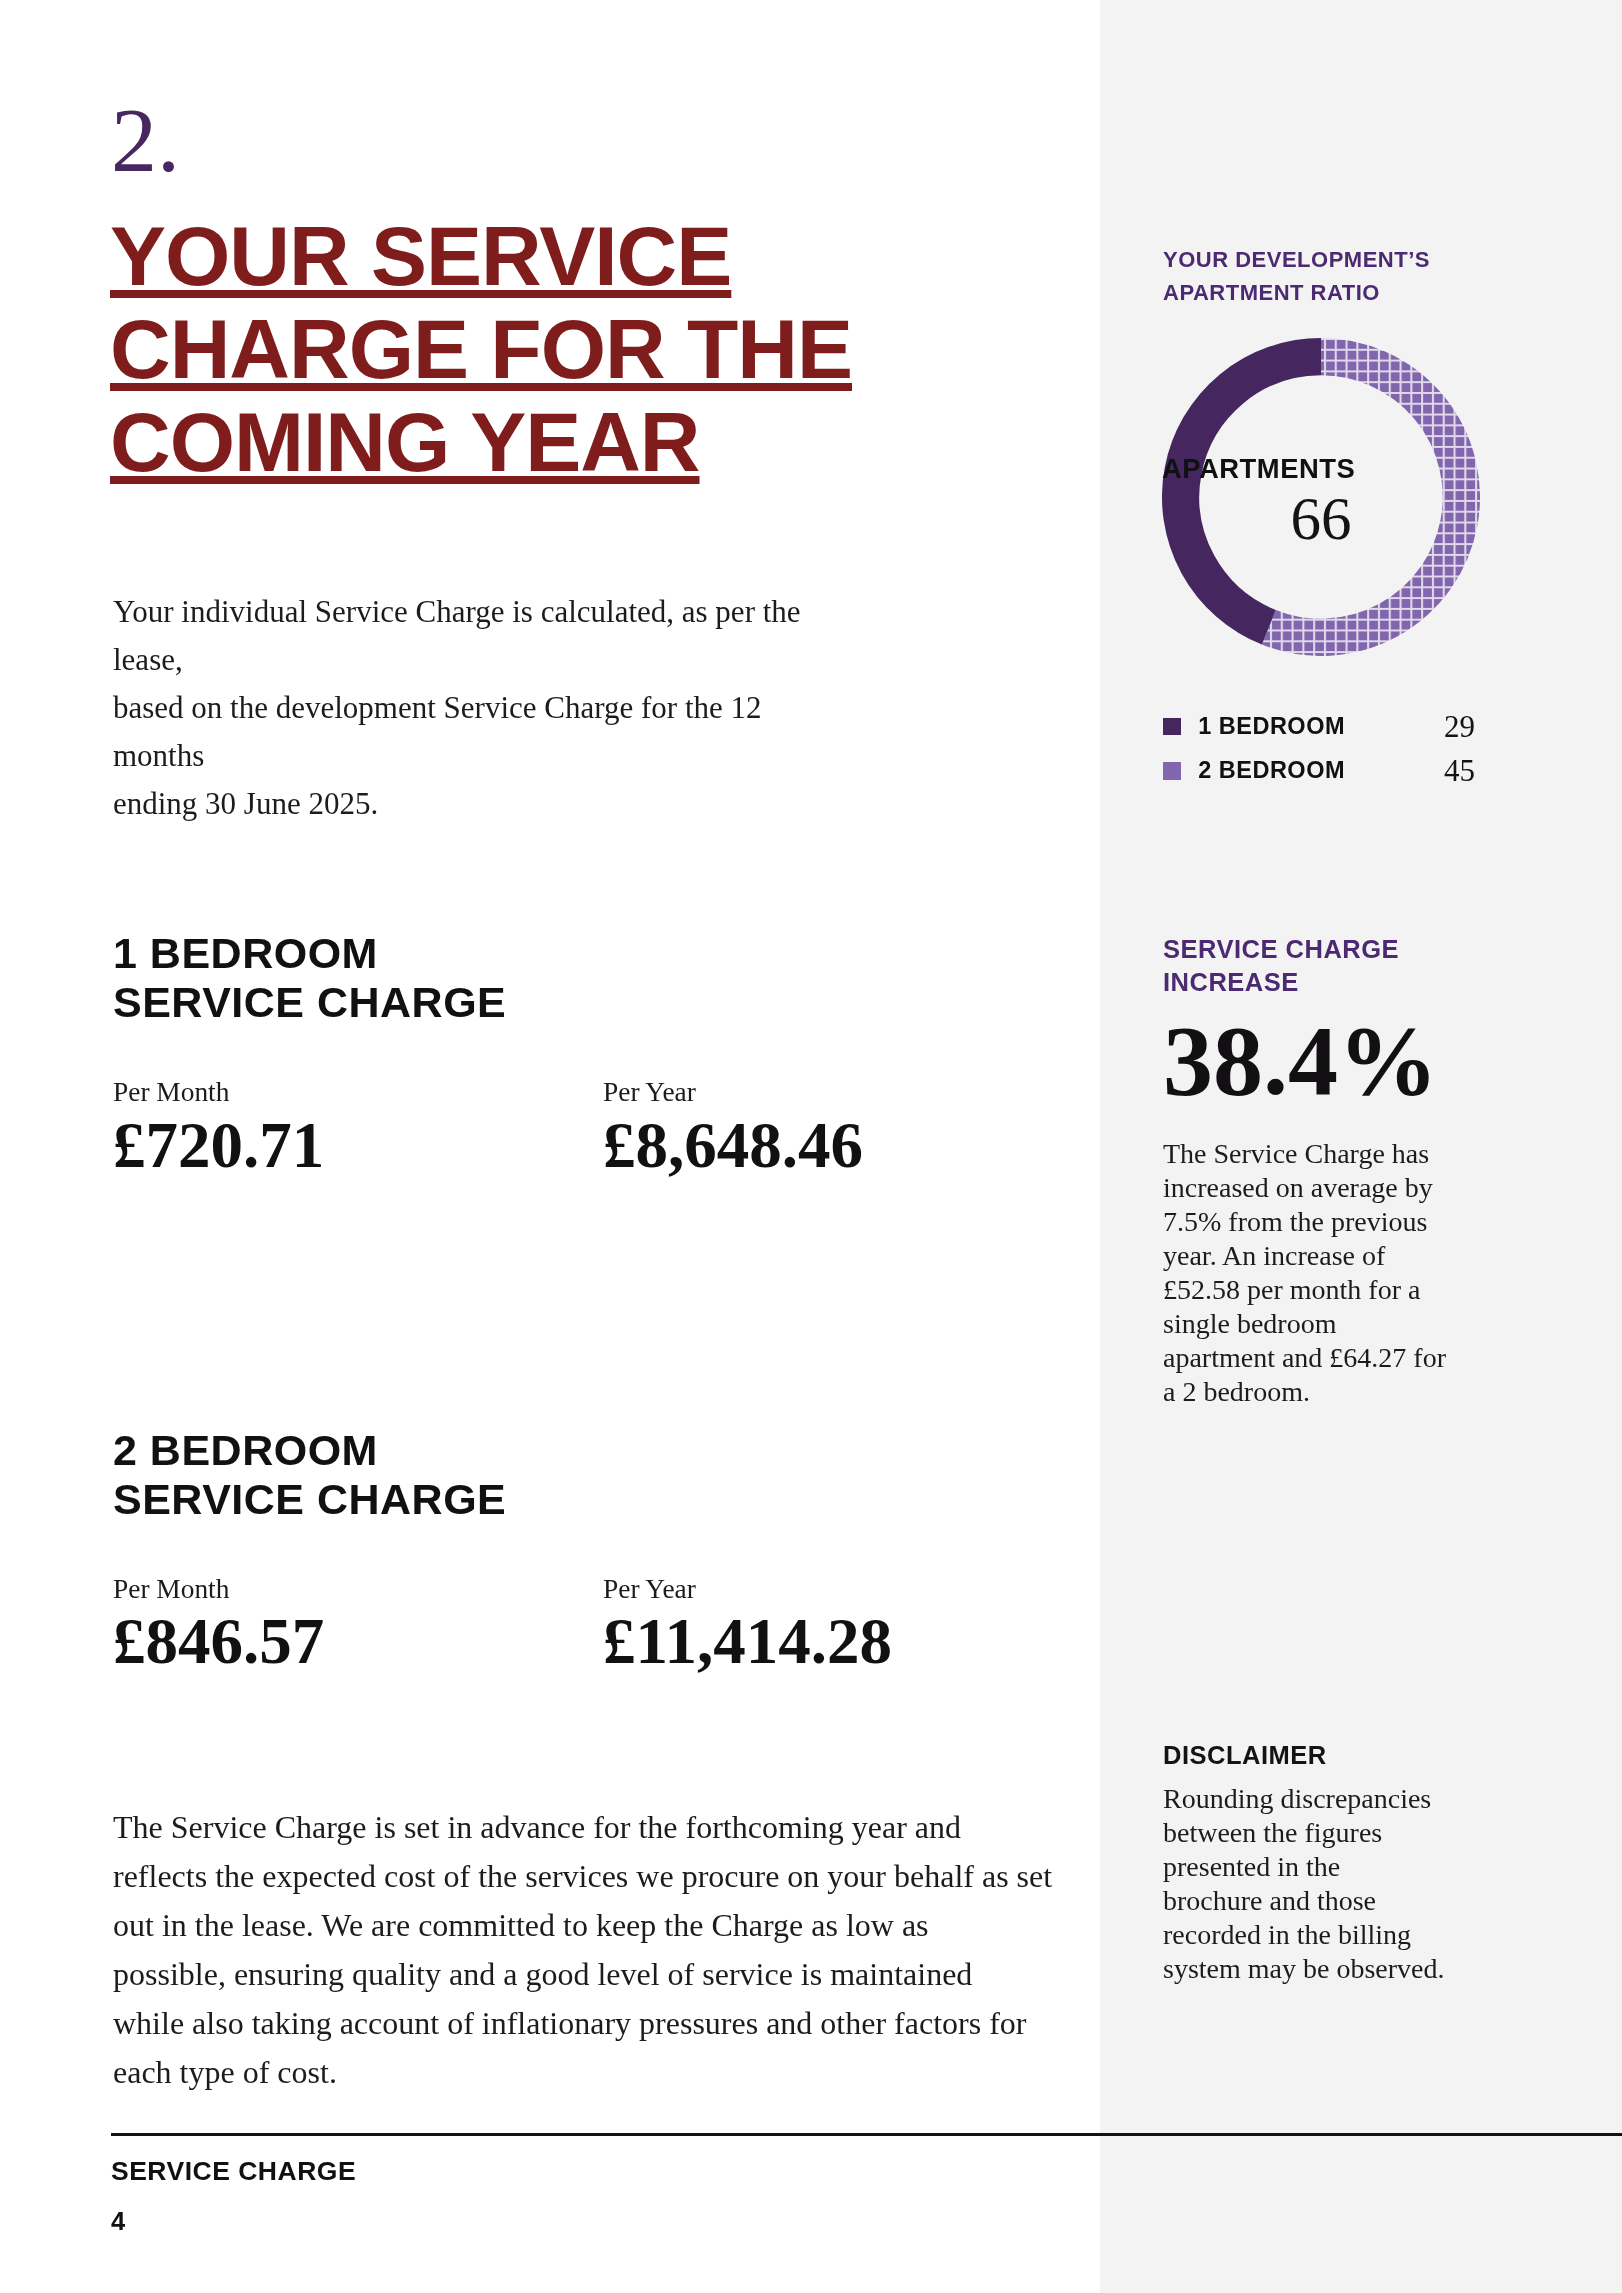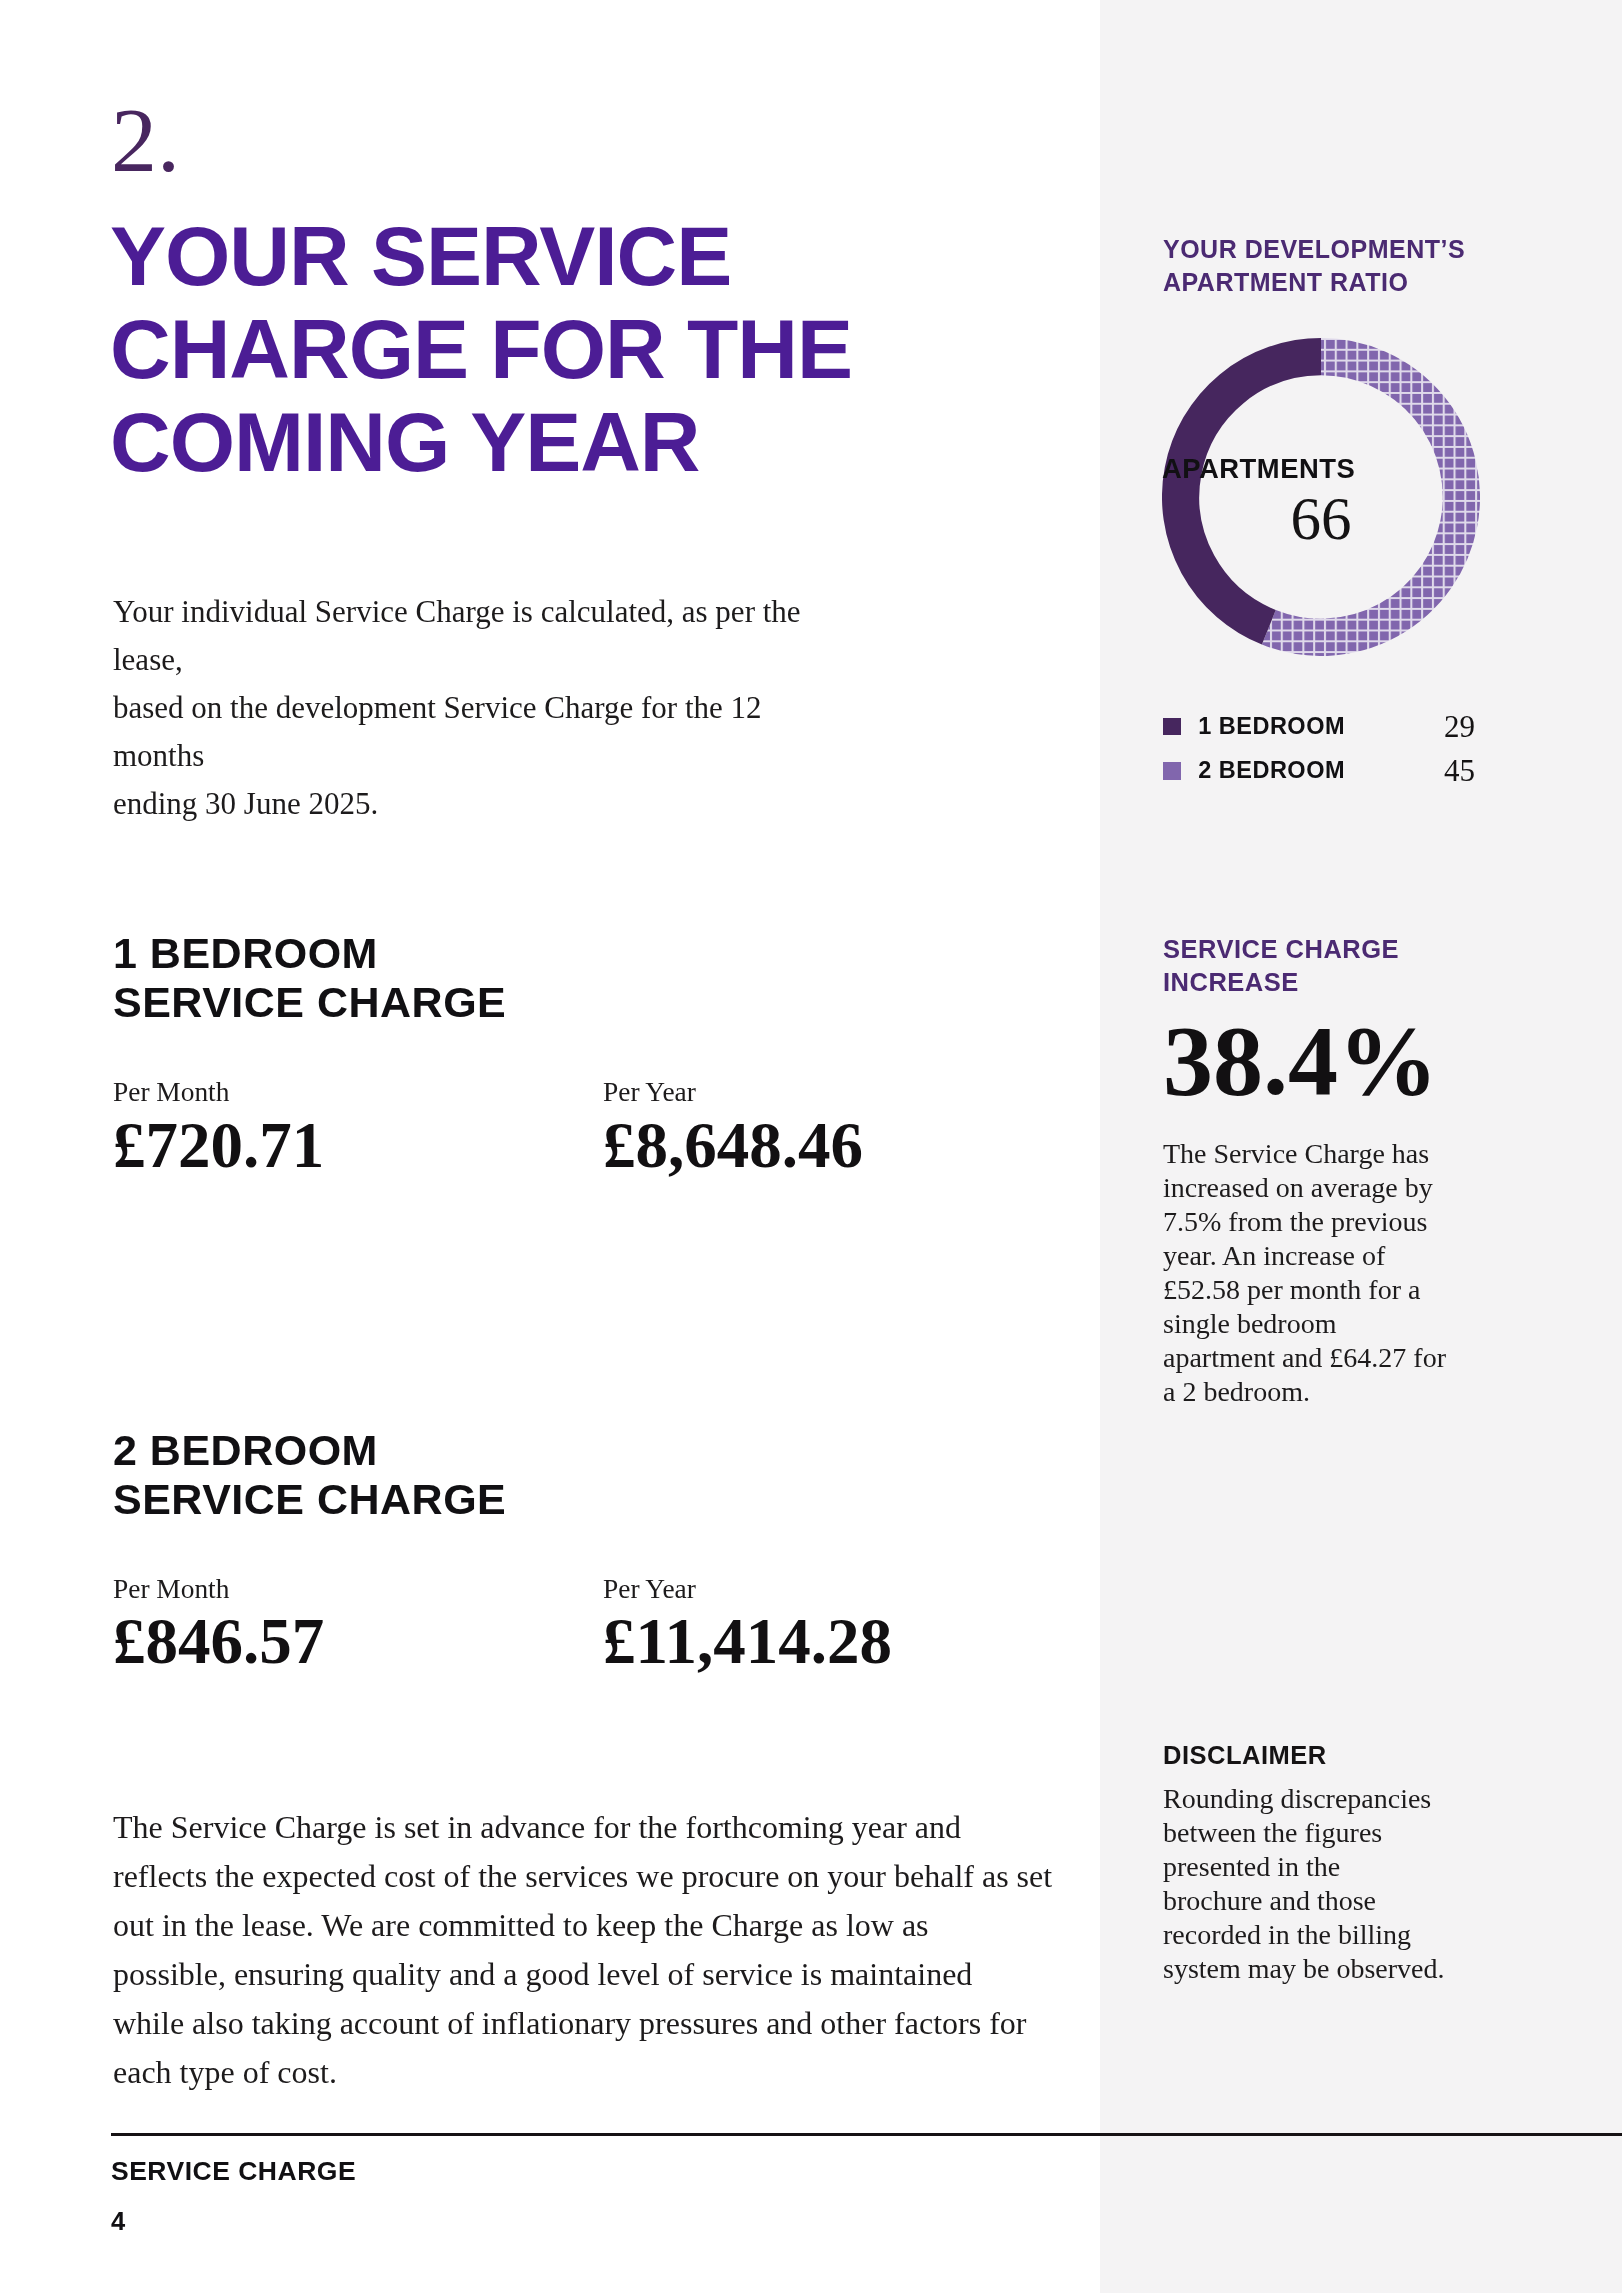--- a/index.html
+++ b/index.html
@@ -6,42 +6,42 @@
   .page{position:relative;width:1622px;height:2294px;background:#ffffff;overflow:hidden;
         font-family:"Liberation Sans",sans-serif;color:#1d1b1c;}
   .abs{position:absolute;}
   .ml{white-space:pre-line;}
   .sans9{font-family:"Liberation Sans",sans-serif;font-weight:900;}
   .serif{font-family:"Liberation Serif","DejaVu Serif",serif;}
 
   .sidebar{position:absolute;left:1100px;top:0;width:522px;height:2294px;background:#f4f3f4;}
 
   .section-number{left:111px;top:94px;font-size:92px;line-height:1;color:#48265f;}
-  .page-title{left:110px;top:210px;font-size:84px;line-height:93px;letter-spacing:-1px;color:#4c1d95;}
+  .page-title{left:110px;top:210px;font-size:84px;line-height:93px;letter-spacing:-1px;color:#7f1d1d;text-decoration:underline;}
   .intro{left:113px;top:588px;width:706px;font-size:31px;line-height:48px;color:#1d1b1c;}
 
   .sec-heading{left:113px;width:686px;font-size:43px;line-height:49px;letter-spacing:0.5px;color:#111013;}
   .sec1-heading{top:929px;}
   .sec2-heading{top:1426px;}
   .amt-label{font-size:27.4px;line-height:33px;color:#1d1b1c;}
   .amt-value{font-size:65px;line-height:71px;font-weight:700;color:#121012;}
   .col-month{left:113px;}
   .col-year{left:603px;}
   .row1-label{top:1076px;}
   .row1-value{top:1110px;}
   .row2-label{top:1573px;}
   .row2-value{top:1606px;}
 
   .closing{left:113px;top:1803px;width:980px;font-size:32px;line-height:49px;color:#1d1b1c;}
 
   .footer-line{left:111px;right:0;top:2133px;height:2.9px;background:#161214;}
   .footer-label{left:111px;top:2156px;font-size:26.5px;letter-spacing:0.5px;color:#111013;}
   .page-number{left:111px;top:2207px;font-size:25.5px;color:#111013;}
 
-  .ratio-heading{left:1163px;top:233px;width:353px;font-size:25px;line-height:33px;letter-spacing:0.5px;color:#4b2a72;}
+  .ratio-heading{left:1163px;top:243px;width:353px;font-size:22px;line-height:33px;letter-spacing:0.5px;color:#4b2a72;}
   .donut-wrap{left:1162px;top:338px;width:318px;height:318px;}
   .donut-center-label{left:1162px;top:453px;width:318px;font-size:27.4px;letter-spacing:0.5px;color:#111013;}
   .donut-center-value{left:1162px;top:486px;width:318px;text-align:center;font-size:61px;line-height:65px;color:#151314;}
 
   .legend{left:1163px;top:713px;width:312px;}
   .legend-row{display:flex;align-items:center;height:27.4px;margin-bottom:16.7px;}
   .legend-swatch{width:17.6px;height:17.6px;margin-right:17.6px;flex:0 0 auto;}
   .legend-label{font-size:23.5px;letter-spacing:0.5px;color:#111013;}
   .legend-value{margin-left:auto;font-size:31px;color:#151314;}
 

